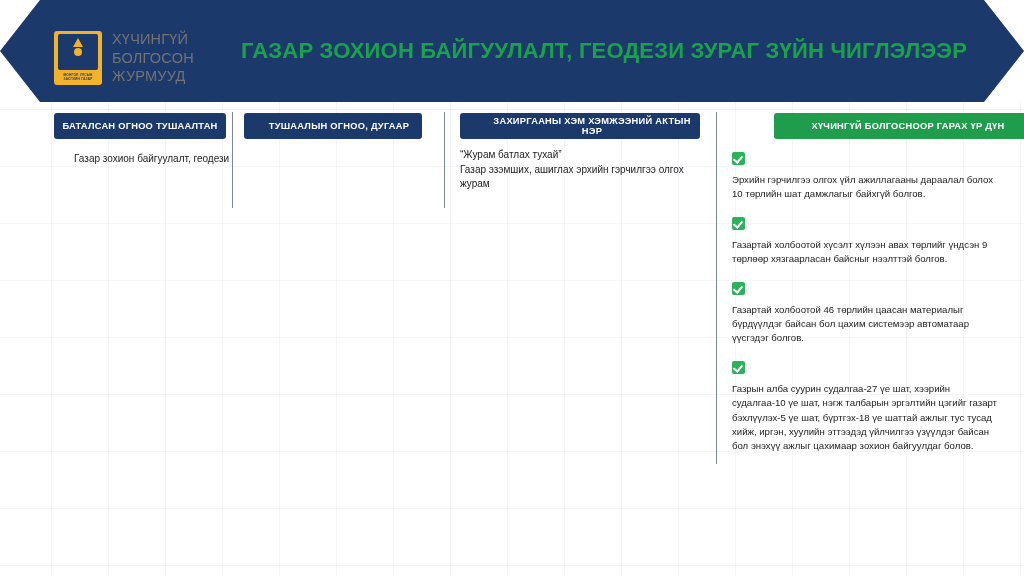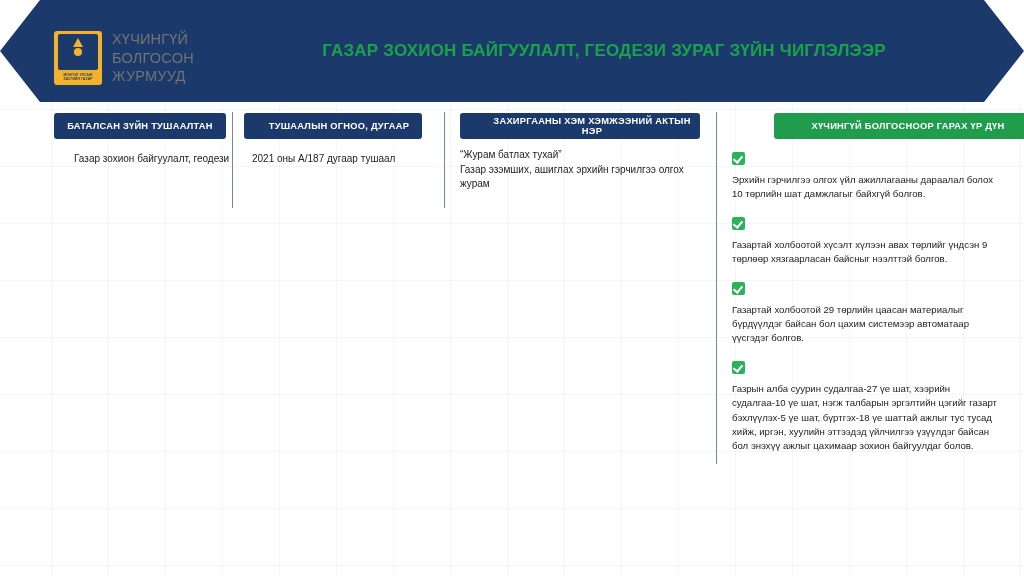--- a/index.html
+++ b/index.html
@@ -125,21 +125,21 @@
     position: absolute;
     left: 230px;
     right: 46px;
     top: 0;
     height: 102px;
     display: flex;
     align-items: center;
     justify-content: center;
     color: #19a24a;
     font-weight: bold;
-    font-size: 17px;
+    font-size: 22px;
     letter-spacing: 0.2px;
     text-align: center;
   }
 
   
   .col-head {
     position: absolute;
     height: 26px;
     border-radius: 3px;
     display: flex;
@@ -246,41 +246,40 @@
       <div>ЖУРМУУД</div>
     </div>
   </div>
 
   <div class="banner-title">ГАЗАР ЗОХИОН БАЙГУУЛАЛТ, ГЕОДЕЗИ ЗУРАГ ЗҮЙН ЧИГЛЭЛЭЭР</div>
 
   <div class="vsep" id="sep1"></div>
   <div class="vsep" id="sep2"></div>
   <div class="vsep" id="sep3"></div>
 
-  <div class="col-head blue" id="head1">БАТАЛСАН ЗҮЙН ТУШААЛТАН</div>
+  <div class="col-head blue" id="head1">БАТАЛСАН ОГНОО ТУШААЛТАН</div>
   <div class="col-head blue" id="head2">ТУШААЛЫН ОГНОО, ДУГААР</div>
   <div class="col-head blue" id="head3">ЗАХИРГААНЫ ХЭМ ХЭМЖЭЭНИЙ АКТЫН НЭР</div>
   <div class="col-head green" id="head4">ХҮЧИНГҮЙ БОЛГОСНООР ГАРАХ ҮР ДҮН</div>
 
   <div class="col-body" id="body1">Газар зохион байгуулалт, геодези</div>
-  <div class="col-body" id="body2">2021 оны А/187 дугаар тушаал</div>
   <div class="col-body" id="body3" style="white-space: pre-line;">“Журам батлах тухай”
 Газар эзэмших, ашиглах эрхийн гэрчилгээ олгох журам</div>
 
   <div class="results">
     <div class="result-item">
       <span class="check"></span>
       <span class="result-text">Эрхийн гэрчилгээ олгох үйл ажиллагааны дараалал болох 10 төрлийн шат дамжлагыг байхгүй болгов.</span>
     </div>
     <div class="result-item">
       <span class="check"></span>
       <span class="result-text">Газартай холбоотой хүсэлт хүлээн авах төрлийг үндсэн 9 төрлөөр хязгаарласан байсныг нээлттэй болгов.</span>
     </div>
     <div class="result-item">
       <span class="check"></span>
-      <span class="result-text">Газартай холбоотой 29 төрлийн цаасан материалыг бүрдүүлдэг байсан бол цахим системээр автоматаар үүсгэдэг болгов.</span>
+      <span class="result-text">Газартай холбоотой 46 төрлийн цаасан материалыг бүрдүүлдэг байсан бол цахим системээр автоматаар үүсгэдэг болгов.</span>
     </div>
     <div class="result-item">
       <span class="check"></span>
       <span class="result-text">Газрын алба суурин судалгаа-27 үе шат, хээрийн судалгаа-10 үе шат, нэгж талбарын эргэлтийн цэгийг газарт бэхлүүлэх-5 үе шат, бүртгэх-18 үе шаттай ажлыг тус тусад хийж, иргэн, хуулийн эттээдэд үйлчилгээ үзүүлдэг байсан бол энэхүү ажлыг цахимаар зохион байгуулдаг болов.</span>
     </div>
   </div>
 </div>
 
 </body></html>

